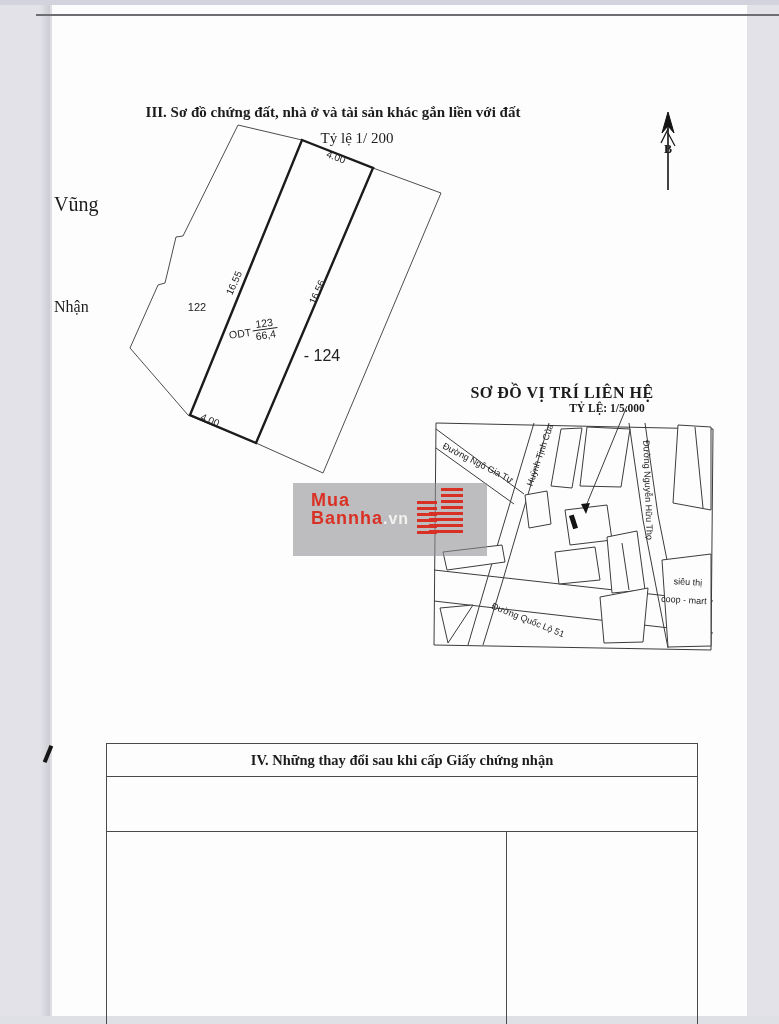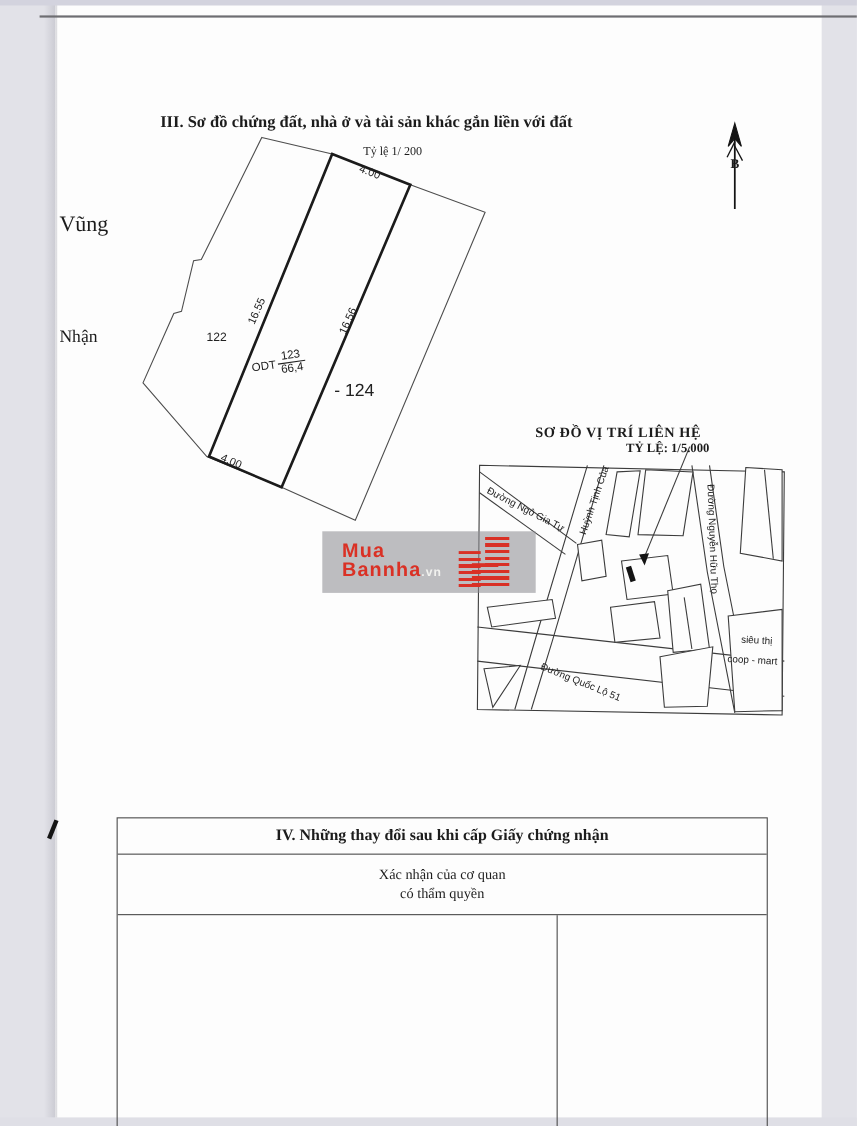--- a/index.html
+++ b/index.html
@@ -16,25 +16,25 @@
   svg{position:absolute;left:0;top:0;}
   
   .tbl{position:absolute;left:106px;top:743px;width:592px;height:311px;border:1px solid #4a4a4a;box-sizing:border-box;display:flex;flex-direction:column;}
   .tbl-title{height:32px;border-bottom:1px solid #4a4a4a;display:flex;align-items:center;justify-content:center;font-weight:bold;font-size:14.5px;}
   .tbl-row{display:flex;flex:0 0 auto;}
   .tbl-head{height:54px;border-bottom:1px solid #4a4a4a;}
   .tbl-body{flex:1 1 auto;}
   .cell-l{width:400px;border-right:1px solid #4a4a4a;box-sizing:border-box;display:flex;align-items:center;justify-content:center;font-size:13px;}
   .cell-r{flex:1;display:flex;align-items:center;justify-content:center;text-align:center;font-size:13px;line-height:1.3;}
   
-  .wm{position:absolute;left:293px;top:483px;width:194px;height:56px;background:rgba(143,143,148,.58);}
+  .wm{position:absolute;left:293px;top:483px;width:194px;height:73px;background:rgba(143,143,148,.58);}
   .wm-text{position:absolute;left:18px;top:8px;font-family:"Liberation Sans",sans-serif;font-weight:bold;line-height:1.0;}
   .wm-l1{font-size:18px;color:#da3125;letter-spacing:1px;}
   .wm-l2{font-size:18px;color:#da3125;letter-spacing:1px;}
-  .wm-tld{font-size:11px;color:#f2f2ef;font-weight:bold;}
+  .wm-tld{font-size:16px;color:#f2f2ef;font-weight:bold;}
   .wm-icon{position:absolute;right:16px;top:5px;width:54px;height:48px;}
   .tower{position:absolute;background:repeating-linear-gradient(180deg,#d93025 0 3px,rgba(0,0,0,0) 3px 6px);}
   .t1{left:0;top:13px;width:20px;height:35px;}
   .t2{left:24px;top:0;width:22px;height:48px;}
   .t3{left:12px;top:24px;width:24px;height:22px;}
   
   .odt-wrap{display:flex;align-items:center;gap:2px;font-family:"Liberation Sans",sans-serif;font-size:10.5px;}
   .frac{display:inline-block;text-align:center;line-height:1.05;}
   .frac .num{display:block;padding:0 2px;}
   .frac .den{display:block;border-top:1px solid #222;padding:0 2px;}
@@ -96,21 +96,21 @@
 
     <g>
       <line x1="627" y1="406" x2="586" y2="506" stroke-width="1"></line>
       <polygon points="581,504 586,514 590,503" fill="#141414" stroke="none"></polygon>
       <rect x="571" y="515" width="5" height="14" fill="#141414" stroke="none" transform="rotate(-18 573 522)"></rect>
     </g>
   </g>
 </svg>
 
 <div class="abs ctr serif-b" style="left:333px;top:112px;font-size:15px;">III. Sơ đồ chứng đất, nhà ở và tài sản khác gắn liền với đất</div>
-<div class="abs ctr" style="left:357px;top:138px;font-size:11px;">Tỷ lệ 1/ 200</div>
+<div class="abs ctr" style="left:357px;top:138px;font-size:15px;">Tỷ lệ 1/ 200</div>
 
 <div class="abs" style="left:54px;top:193px;font-size:20px;">Vũng</div>
 <div class="abs" style="left:54px;top:298px;font-size:16px;">Nhận</div>
 
 <div class="abs ctr serif-b" style="left:668px;top:149px;font-size:12px;">B</div>
 
 <div class="abs ctr lbl" style="left:336px;top:157px;transform:translate(-50%,-50%) rotate(21deg);">4.00</div>
 <div class="abs ctr lbl" style="left:210px;top:420px;transform:translate(-50%,-50%) rotate(23deg);">4.00</div>
 <div class="abs ctr lbl" style="left:234px;top:283px;transform:translate(-50%,-50%) rotate(-66deg);">16.55</div>
 <div class="abs ctr lbl" style="left:317px;top:292px;transform:translate(-50%,-50%) rotate(-66deg);">16.56</div>
@@ -119,21 +119,21 @@
 <div class="abs ctr" style="left:253px;top:331px;transform:translate(-50%,-50%) rotate(-8deg);">
   <span class="odt-wrap">
     <span>ODT</span>
     <span class="frac">
       <span class="num">123</span>
       <span class="den">66,4</span>
     </span>
   </span>
 </div>
 
-<div class="abs ctr serif-b" style="left:562px;top:393px;font-size:13px;letter-spacing:.5px;">SƠ ĐỒ VỊ TRÍ LIÊN HỆ</div>
+<div class="abs ctr serif-b" style="left:562px;top:393px;font-size:16px;letter-spacing:.5px;">SƠ ĐỒ VỊ TRÍ LIÊN HỆ</div>
 <div class="abs ctr serif-b" style="left:563px;top:408px;font-size:11.5px;margin-left:44px;">TỶ LỆ: 1/5.000</div>
 
 <div class="wm">
   <div class="wm-text">
     <div class="wm-l1">Mua</div>
     <div class="wm-l2"><span>Bannha</span><span class="wm-tld">.vn</span></div>
   </div>
   <div class="wm-icon">
     <div class="tower t1"></div>
     <div class="tower t3"></div>
@@ -146,24 +146,18 @@
 <div class="abs ctr map-lbl" style="left:648px;top:490px;transform:translate(-50%,-50%) rotate(88deg);">Đường Nguyễn Hữu Thọ</div>
 <div class="abs ctr map-lbl" style="left:528px;top:620px;transform:translate(-50%,-50%) rotate(22deg);">Đường Quốc Lộ 51</div>
 <div class="abs ctr map-lbl" style="left:688px;top:582px;transform:translate(-50%,-50%) rotate(3deg);">siêu thị</div>
 <div class="abs ctr map-lbl" style="left:684px;top:600px;transform:translate(-50%,-50%) rotate(3deg);">coop - mart</div>
 
 <div class="slash-mark"></div>
 
 <div class="tbl">
   <div class="tbl-title">IV. Những thay đổi sau khi cấp Giấy chứng nhận</div>
   <div class="tbl-row tbl-head">
-    <div class="cell-r">
-      <div>
-        <div>Xác nhận của cơ quan</div>
-        <div>có thẩm quyền</div>
-      </div>
-    </div>
   </div>
   <div class="tbl-row tbl-body">
     <div class="cell-l"></div>
     <div class="cell-r"></div>
   </div>
 </div>
 
 </body></html>

